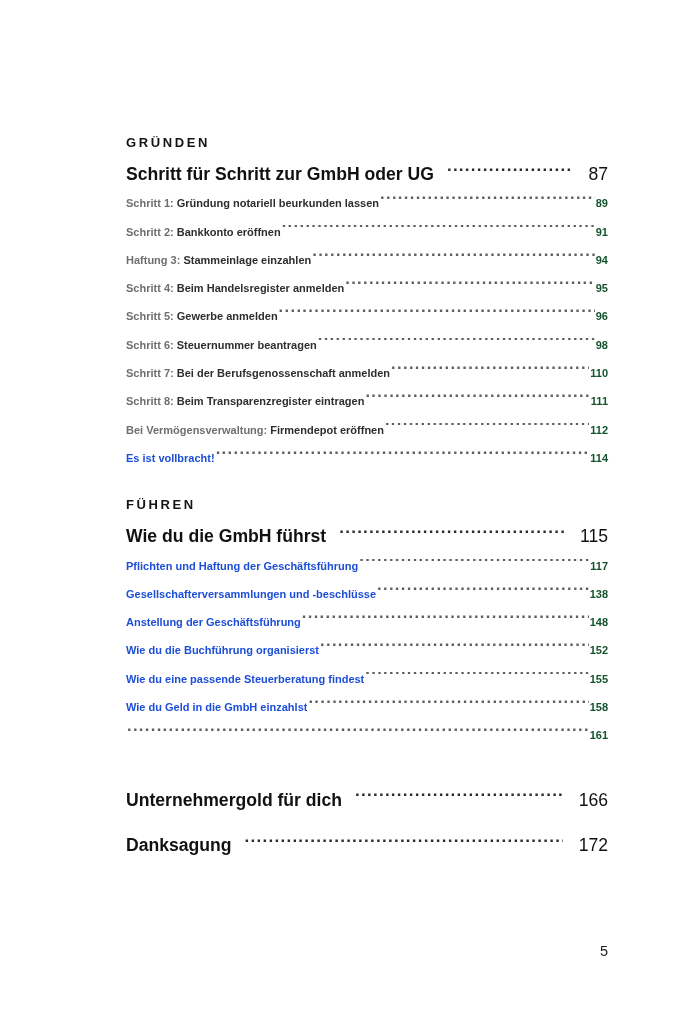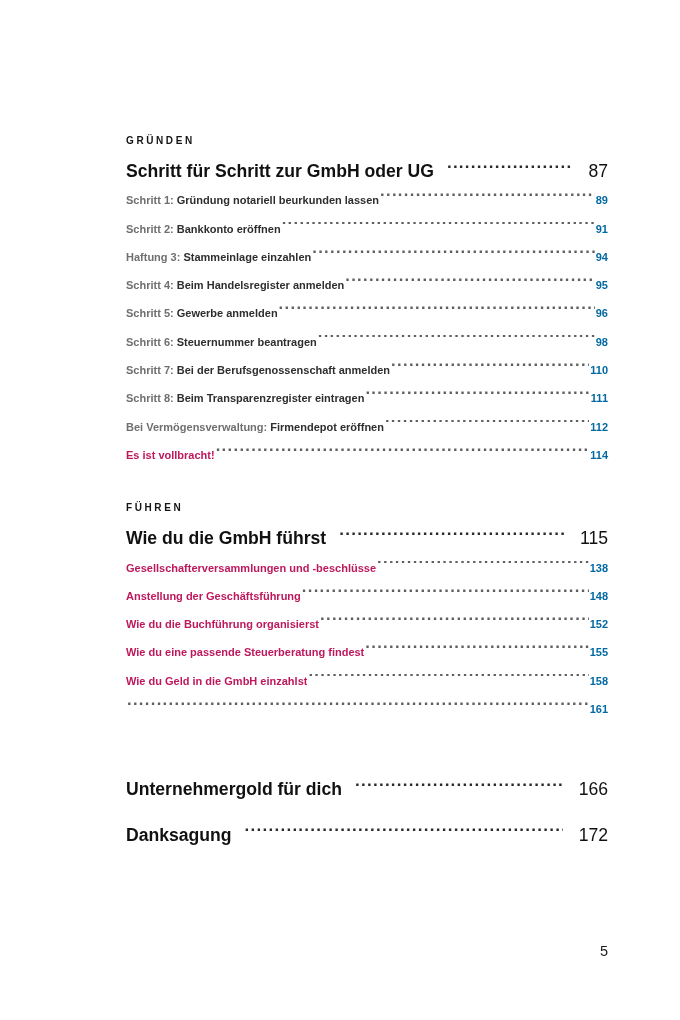--- a/index.html
+++ b/index.html
@@ -28,30 +28,30 @@
 
   .toc {
     position: absolute;
     left: 126px;
     top: 136px;
     width: 482px;
   }
 
   
   .section-label {
-    font-size: 10px;
+    font-size: 13px;
     font-weight: 700;
     letter-spacing: 2.6px;
     color: #141414;
     line-height: 1;
     margin: 0 0 11px 0;
     white-space: nowrap;
   }
   .section-block + .section-block {
-    margin-top: 34px;
+    margin-top: 26px;
   }
 
   
   .toc-row {
     display: flex;
     align-items: baseline;
     width: 100%;
     line-height: 28.3px;
     white-space: nowrap;
   }
@@ -103,35 +103,35 @@
     padding-left: 3px;
   }
 
   
   .row-entry {
     font-size: 11px;
     font-weight: 700;
     color: #3c3c3c;
   }
   .row-entry .page-no {
-    color: #0369a1;
+    color: #14532d;
   }
   .row-entry .label .prefix {
     color: #6f6f6f;
   }
   .row-entry .label .rest {
     color: #2e2e2e;
   }
   .row-entry .label.plain {
-    color: #be185d;
+    color: #1d4ed8;
   }
 
   
   .standalone-block {
-    margin-top: 52px;
+    margin-top: 36px;
   }
   .standalone-block + .standalone-block {
     margin-top: 17px;
   }
 
   
   .folio {
     position: absolute;
     left: 126px;
     top: 944px;
@@ -224,20 +224,25 @@
     <div class="section-block">
 
       <div class="section-label">FÜHREN</div>
 
       <div class="toc-row row-chapter">
         <span class="label">Wie du die GmbH führst</span>
         <span class="leader"></span>
         <span class="page-no">115</span>
       </div>
 
+      <div class="toc-row row-entry">
+        <span class="label plain">Pflichten und Haftung der Geschäftsführung</span>
+        <span class="leader"></span>
+        <span class="page-no">117</span>
+      </div>
 
       <div class="toc-row row-entry">
         <span class="label plain">Gesellschafterversammlungen und -beschlüsse</span>
         <span class="leader"></span>
         <span class="page-no">138</span>
       </div>
 
       <div class="toc-row row-entry">
         <span class="label plain">Anstellung der Geschäftsführung</span>
         <span class="leader"></span>

